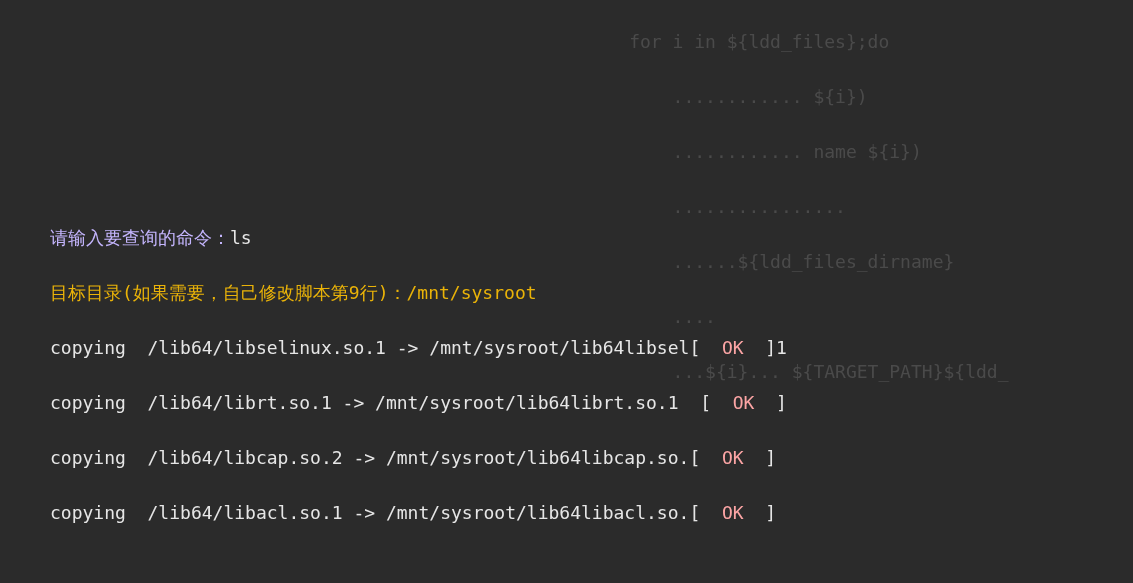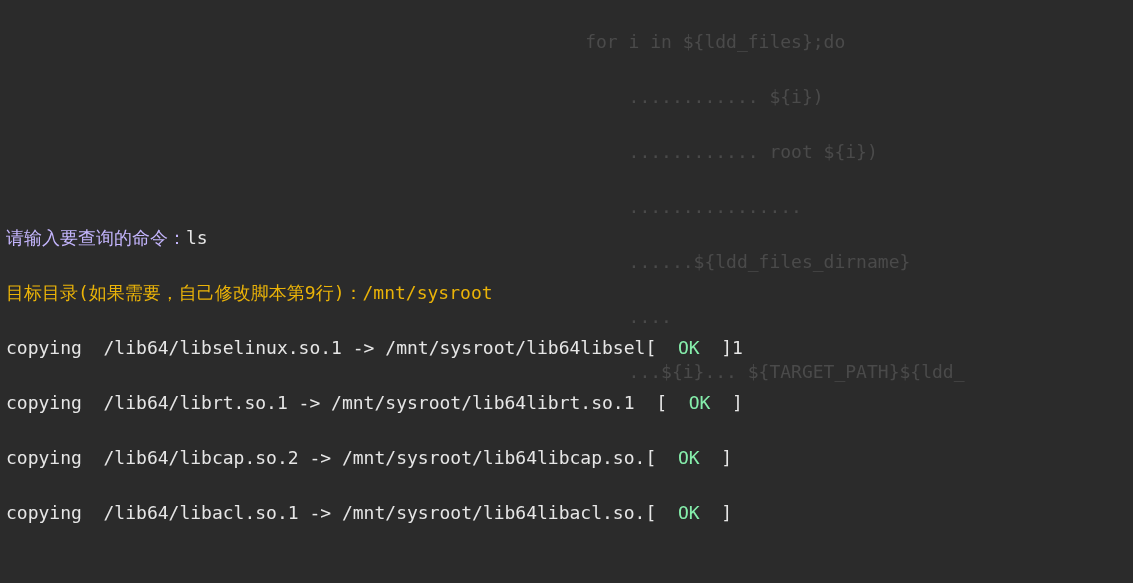--- a/index.html
+++ b/index.html
@@ -27,33 +27,33 @@
     z-index: 0;
   }
   .fg-layer {
     position: relative;
     z-index: 1;
   }
   .prompt { color: #e6e6e6; }
   .cmd { color: #e6e6e6; }
   .chinese { color: #c4b5fd; }
   .green { color: #eab308; }
-  .ok { color: #86efac; }
-  .line { display: block; }
+  .ok { color: #fca5a5; }
+  .line { display: block; margin-left: 44px; }
 </style>
 </head>
 <body>
 
 <div class="terminal">
 
   
   <div class="bg-layer">
 <span class="line">                                          <span>            for i in ${ldd_files};do</span></span>
 <span class="line">                                          <span>                ............ ${i})</span></span>
-<span class="line">                                          <span>                ............ root ${i})</span></span>
+<span class="line">                                          <span>                ............ name ${i})</span></span>
 <span class="line">                                          <span>                ................</span></span>
 <span class="line">                                          <span>                ......${ldd_files_dirname}</span></span>
 <span class="line">                                          <span>                ....</span></span>
 <span class="line">                                          <span>                ...${i}... ${TARGET_PATH}${ldd_</span></span>
 <span class="line"><span></span></span>
 <span class="line"><span></span></span>
 <span class="line"><span></span></span>
 <span class="line"><span></span></span>
 <span class="line"><span></span></span>
 

